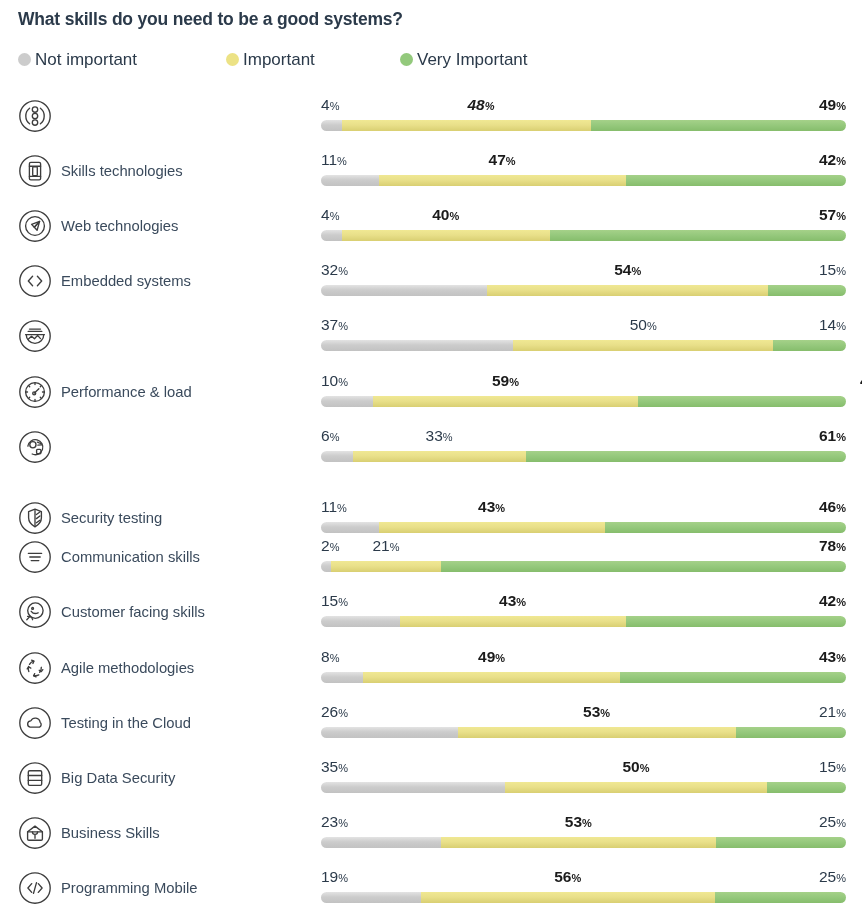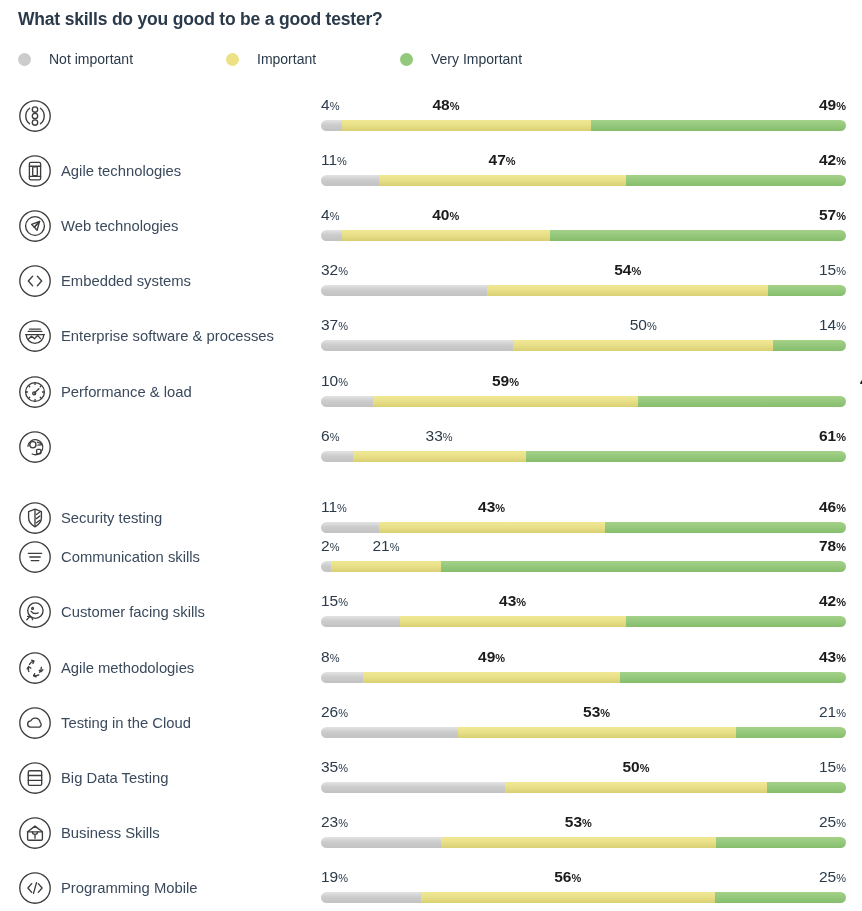--- a/index.html
+++ b/index.html
@@ -45,23 +45,23 @@
     white-space: nowrap;
   }
   .legend-dot {
     width: 13px;
     height: 13px;
     border-radius: 50%;
     display: inline-block;
     flex: 0 0 auto;
   }
   .legend-label {
-    font-size: 14px;
+    font-size: 17px;
     color: #2b3a4a;
-    margin-left: 18px;
+    margin-left: 4px;
     line-height: 1;
   }
 
   
   #rows {
     position: absolute;
     left: 0;
     top: 0;
     width: 862px;
     height: 911px;
@@ -142,21 +142,21 @@
     color: #1b1b1b;
   }
   .val.strong .pct { font-weight: bold; }
   .val-left  { left: 321px; }
   .val-mid   { transform: translateX(-50%); }
   .val-right { right: 16px; }
 </style>
 </head>
 <body>
 
-<div id="chart-title">What skills do you good to be a good tester?</div>
+<div id="chart-title">What skills do you need to be a good systems?</div>
 
 <div id="legend">
     <div class="legend-item" style="left: 0px;">
       <span class="legend-dot" style="background: rgb(204, 204, 204);"></span>
       <span class="legend-label">Not important</span>
     </div>
     <div class="legend-item" style="left: 208px;">
       <span class="legend-dot" style="background: rgb(236, 226, 133);"></span>
       <span class="legend-label">Important</span>
     </div>
@@ -181,35 +181,35 @@
         </svg>
       </div>
       <div class="bar-wrap">
         <div class="bar-track">
           <div class="seg seg-not" style="width: 3.9604%;"></div>
           <div class="seg seg-imp" style="width: 47.5248%;"></div>
           <div class="seg seg-very" style="width: 48.5149%;"></div>
         </div>
       </div>
       <div class="val val-left"><span>4</span><span class="pct">%</span></div>
-      <div class="val strong val-mid" style="left: 446px;"><span>48</span><span class="pct">%</span></div>
+      <div class="val strong val-mid" style="left: 481px; font-style: italic;"><span>48</span><span class="pct">%</span></div>
       <div class="val strong val-right"><span>49</span><span class="pct">%</span></div>
     </div>
     <div class="row" style="top: 140.7px;">
       <div class="row-icon">
         <svg width="34" height="34" viewBox="0 0 34 34">
           <circle cx="17" cy="17" r="15.2" fill="none" stroke="#3d3d3d" stroke-width="1.35"></circle>
           <g fill="none" stroke="#3d3d3d" stroke-width="1.35" stroke-linecap="round" stroke-linejoin="round">
             <rect x="11.4" y="8.4" width="11.2" height="17.4" rx="1.4"></rect>
             <path d="M11.4 12.2h11.2M11.4 22.4h11.2"></path>
             <rect x="14.7" y="12.9" width="4.6" height="8.8" rx="0.8"></rect>
           </g>
         </svg>
       </div>
-      <div class="row-label">Agile technologies</div>
+      <div class="row-label">Skills technologies</div>
       <div class="bar-wrap">
         <div class="bar-track">
           <div class="seg seg-not" style="width: 11%;"></div>
           <div class="seg seg-imp" style="width: 47%;"></div>
           <div class="seg seg-very" style="width: 42%;"></div>
         </div>
       </div>
       <div class="val val-left"><span>11</span><span class="pct">%</span></div>
       <div class="val strong val-mid" style="left: 502.125px;"><span>47</span><span class="pct">%</span></div>
       <div class="val strong val-right"><span>42</span><span class="pct">%</span></div>
@@ -265,21 +265,20 @@
           <circle cx="17" cy="17" r="15.2" fill="none" stroke="#3d3d3d" stroke-width="1.35"></circle>
           <g fill="none" stroke="#3d3d3d" stroke-width="1.35" stroke-linecap="round" stroke-linejoin="round">
             <path d="M7.6 15.6h18.8"></path>
             <path d="M10.2 12.4h13.6"></path>
             <path d="M11.5 10.1h11"></path>
             <path d="M8.2 15.6a8.8 8.8 0 0 0 17.6 0"></path>
             <path d="M10.2 20.3l3.3-3.1 3 2.6 3.1-3.4 2.9 3.2"></path>
           </g>
         </svg>
       </div>
-      <div class="row-label">Enterprise software &amp; processes</div>
       <div class="bar-wrap">
         <div class="bar-track">
           <div class="seg seg-not" style="width: 36.6337%;"></div>
           <div class="seg seg-imp" style="width: 49.505%;"></div>
           <div class="seg seg-very" style="width: 13.8614%;"></div>
         </div>
       </div>
       <div class="val val-left"><span>37</span><span class="pct">%</span></div>
       <div class="val val-mid" style="left: 643.277px;"><span>50</span><span class="pct">%</span></div>
       <div class="val val-right"><span>14</span><span class="pct">%</span></div>
@@ -453,21 +452,21 @@
     <div class="row" style="top: 747.9px;">
       <div class="row-icon">
         <svg width="34" height="34" viewBox="0 0 34 34">
           <circle cx="17" cy="17" r="15.2" fill="none" stroke="#3d3d3d" stroke-width="1.35"></circle>
           <g fill="none" stroke="#3d3d3d" stroke-width="1.35" stroke-linecap="round" stroke-linejoin="round">
             <rect x="10.3" y="9.7" width="13.4" height="14.6" rx="1.4"></rect>
             <path d="M10.3 14.5h13.4M10.3 19.4h13.4"></path>
           </g>
         </svg>
       </div>
-      <div class="row-label">Big Data Testing</div>
+      <div class="row-label">Big Data Security</div>
       <div class="bar-wrap">
         <div class="bar-track">
           <div class="seg seg-not" style="width: 35%;"></div>
           <div class="seg seg-imp" style="width: 50%;"></div>
           <div class="seg seg-very" style="width: 15%;"></div>
         </div>
       </div>
       <div class="val val-left"><span>35</span><span class="pct">%</span></div>
       <div class="val strong val-mid" style="left: 636px;"><span>50</span><span class="pct">%</span></div>
       <div class="val val-right"><span>15</span><span class="pct">%</span></div>

